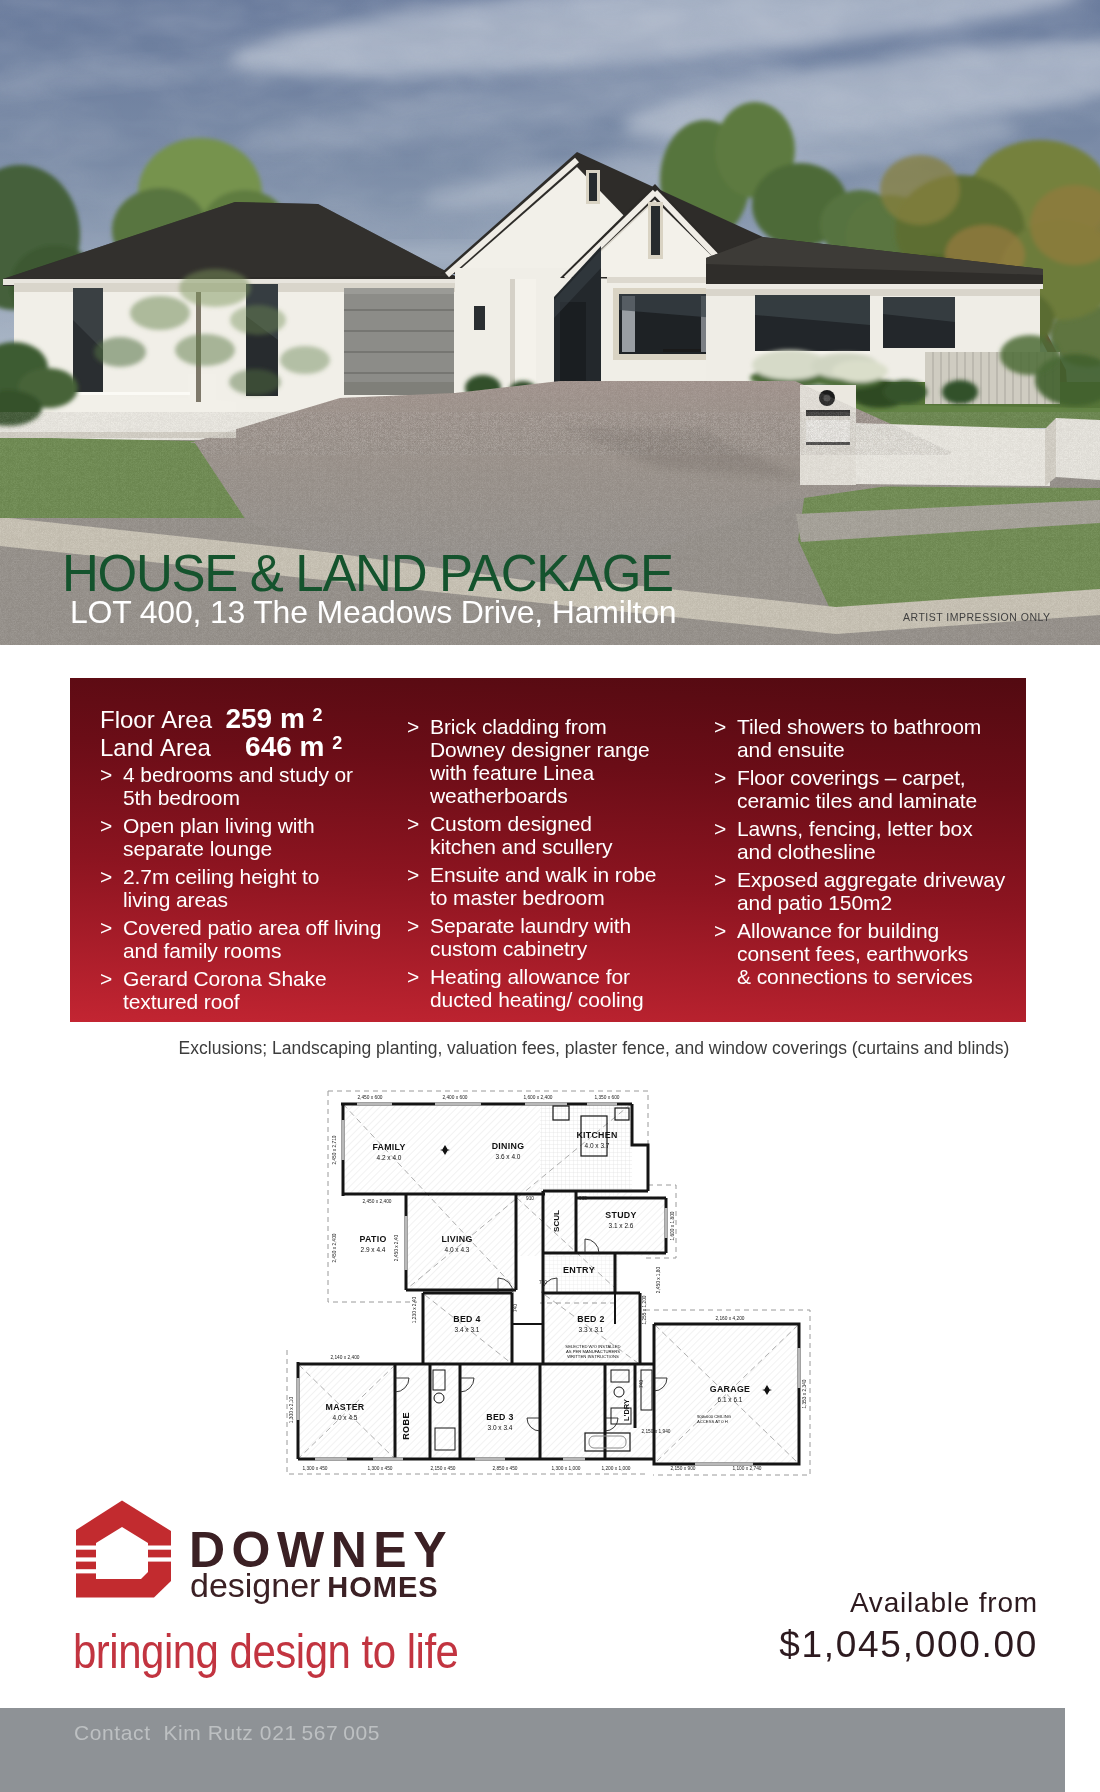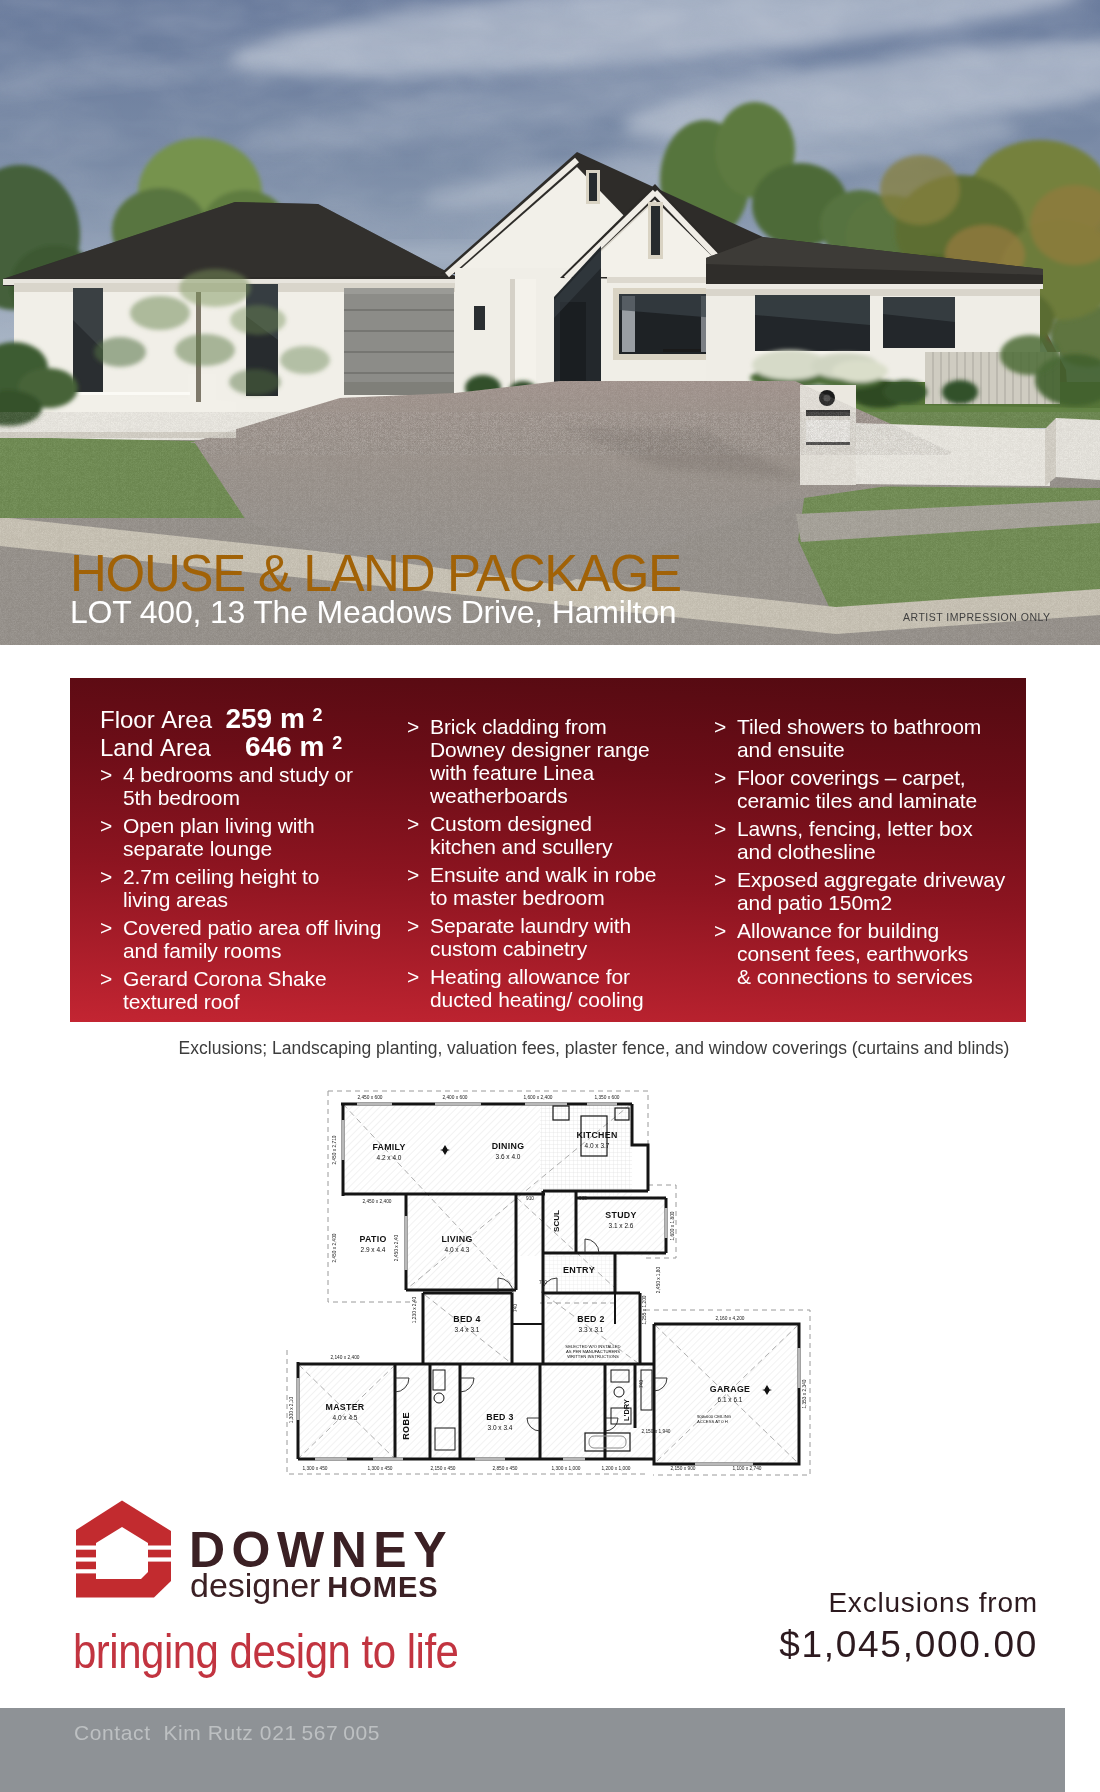--- a/index.html
+++ b/index.html
@@ -322,21 +322,21 @@
   <ellipse cx="8" cy="408" rx="34" ry="18" fill="#35512c"></ellipse>
 </g>
 
 <rect x="0" y="434" width="1100" height="211" fill="#888" filter="url(#grain)" opacity="0.33"></rect>
 <g clip-path="url(#drvclip)">
           <rect x="180" y="378" width="790" height="70" fill="#888" filter="url(#grain)" opacity="0.33"></rect>
         </g>
 </svg>
 </div>
 
-<div class="abs" style="left:70px;top:548px;color:#a16207;font-size:51px;line-height:1;letter-spacing:-1.3px;">HOUSE &amp; LAND PACKAGE</div>
+<div class="abs" style="left:62px;top:548px;color:#14532d;font-size:51px;line-height:1;letter-spacing:-1.3px;">HOUSE &amp; LAND PACKAGE</div>
 
 <div class="abs" style="left:70px;top:596px;color:#fff;font-size:32px;line-height:1;letter-spacing:-0.2px;">LOT 400, 13 The Meadows Drive, Hamilton</div>
 
 <div class="abs" style="left:903px;top:611px;color:#3f3f3f;font-size:10.5px;letter-spacing:0.5px;">ARTIST IMPRESSION ONLY</div>
 
 <div class="abs" style="left:70px;top:678px;width:956px;height:344px;background:linear-gradient(183deg,#530a11 0%,#6b0d17 28%,#8c1420 58%,#c32532 100%);color:#fff;">
 
   <div class="abs" style="left:30px;top:23px;font-size:24px;line-height:28px;font-weight:400;">Floor&nbsp;Area&nbsp; <span style="font-weight:bold;font-size:28px;">259 m&nbsp;<span style="font-size:18px;vertical-align:7px;">2</span></span></div>
 
   <div class="abs" style="left:30px;top:51px;font-size:24px;line-height:28px;font-weight:400;">Land&nbsp;Area&nbsp; <span style="font-weight:bold;font-size:28px;margin-left:21px;">646 m&nbsp;<span style="font-size:18px;vertical-align:7px;">2</span></span></div>
@@ -641,21 +641,21 @@
   <rect x="73" y="59.4" width="24" height="4.2" fill="#ffffff"></rect>
 </svg>
 </div>
 
 <div class="abs" style="left:189px;top:1525px;color:#3b2024;font-size:50px;font-weight:bold;line-height:1;letter-spacing:6.5px;">DOWNEY</div>
 
 <div class="abs" style="left:190px;top:1568px;color:#3b2024;font-size:34px;line-height:1;text-align:center;">designer <span style="font-size:29px;font-weight:bold;letter-spacing:1px;">HOMES</span></div>
 
 <div class="abs" style="left:73px;top:1627px;color:#c23440;font-size:42px;line-height:1;letter-spacing:-0.5px;transform:scaleY(1.16);transform-origin:0 0;">bringing design to life</div>
 
-<div class="abs" style="left:738px;top:1589px;width:300px;text-align:right;color:#2d1a1f;font-size:28px;line-height:1;letter-spacing:0.8px;">Exclusions from</div>
+<div class="abs" style="left:738px;top:1589px;width:300px;text-align:right;color:#2d1a1f;font-size:28px;line-height:1;letter-spacing:0.8px;">Available from</div>
 
 <div class="abs" style="left:688px;top:1626px;width:350px;text-align:right;color:#2d1a1f;font-size:37px;line-height:1;letter-spacing:1.7px;">$1,045,000.00</div>
 
 <div class="abs" style="left:0;top:1708px;width:1065px;height:84px;background:#8e9296;">
 
   <div class="abs" style="left:74px;top:13px;color:#bdc0c2;font-size:21px;letter-spacing:0.6px;">Contact&nbsp; Kim Rutz 021 567 005</div>
 
 </div>
 
 </div>

